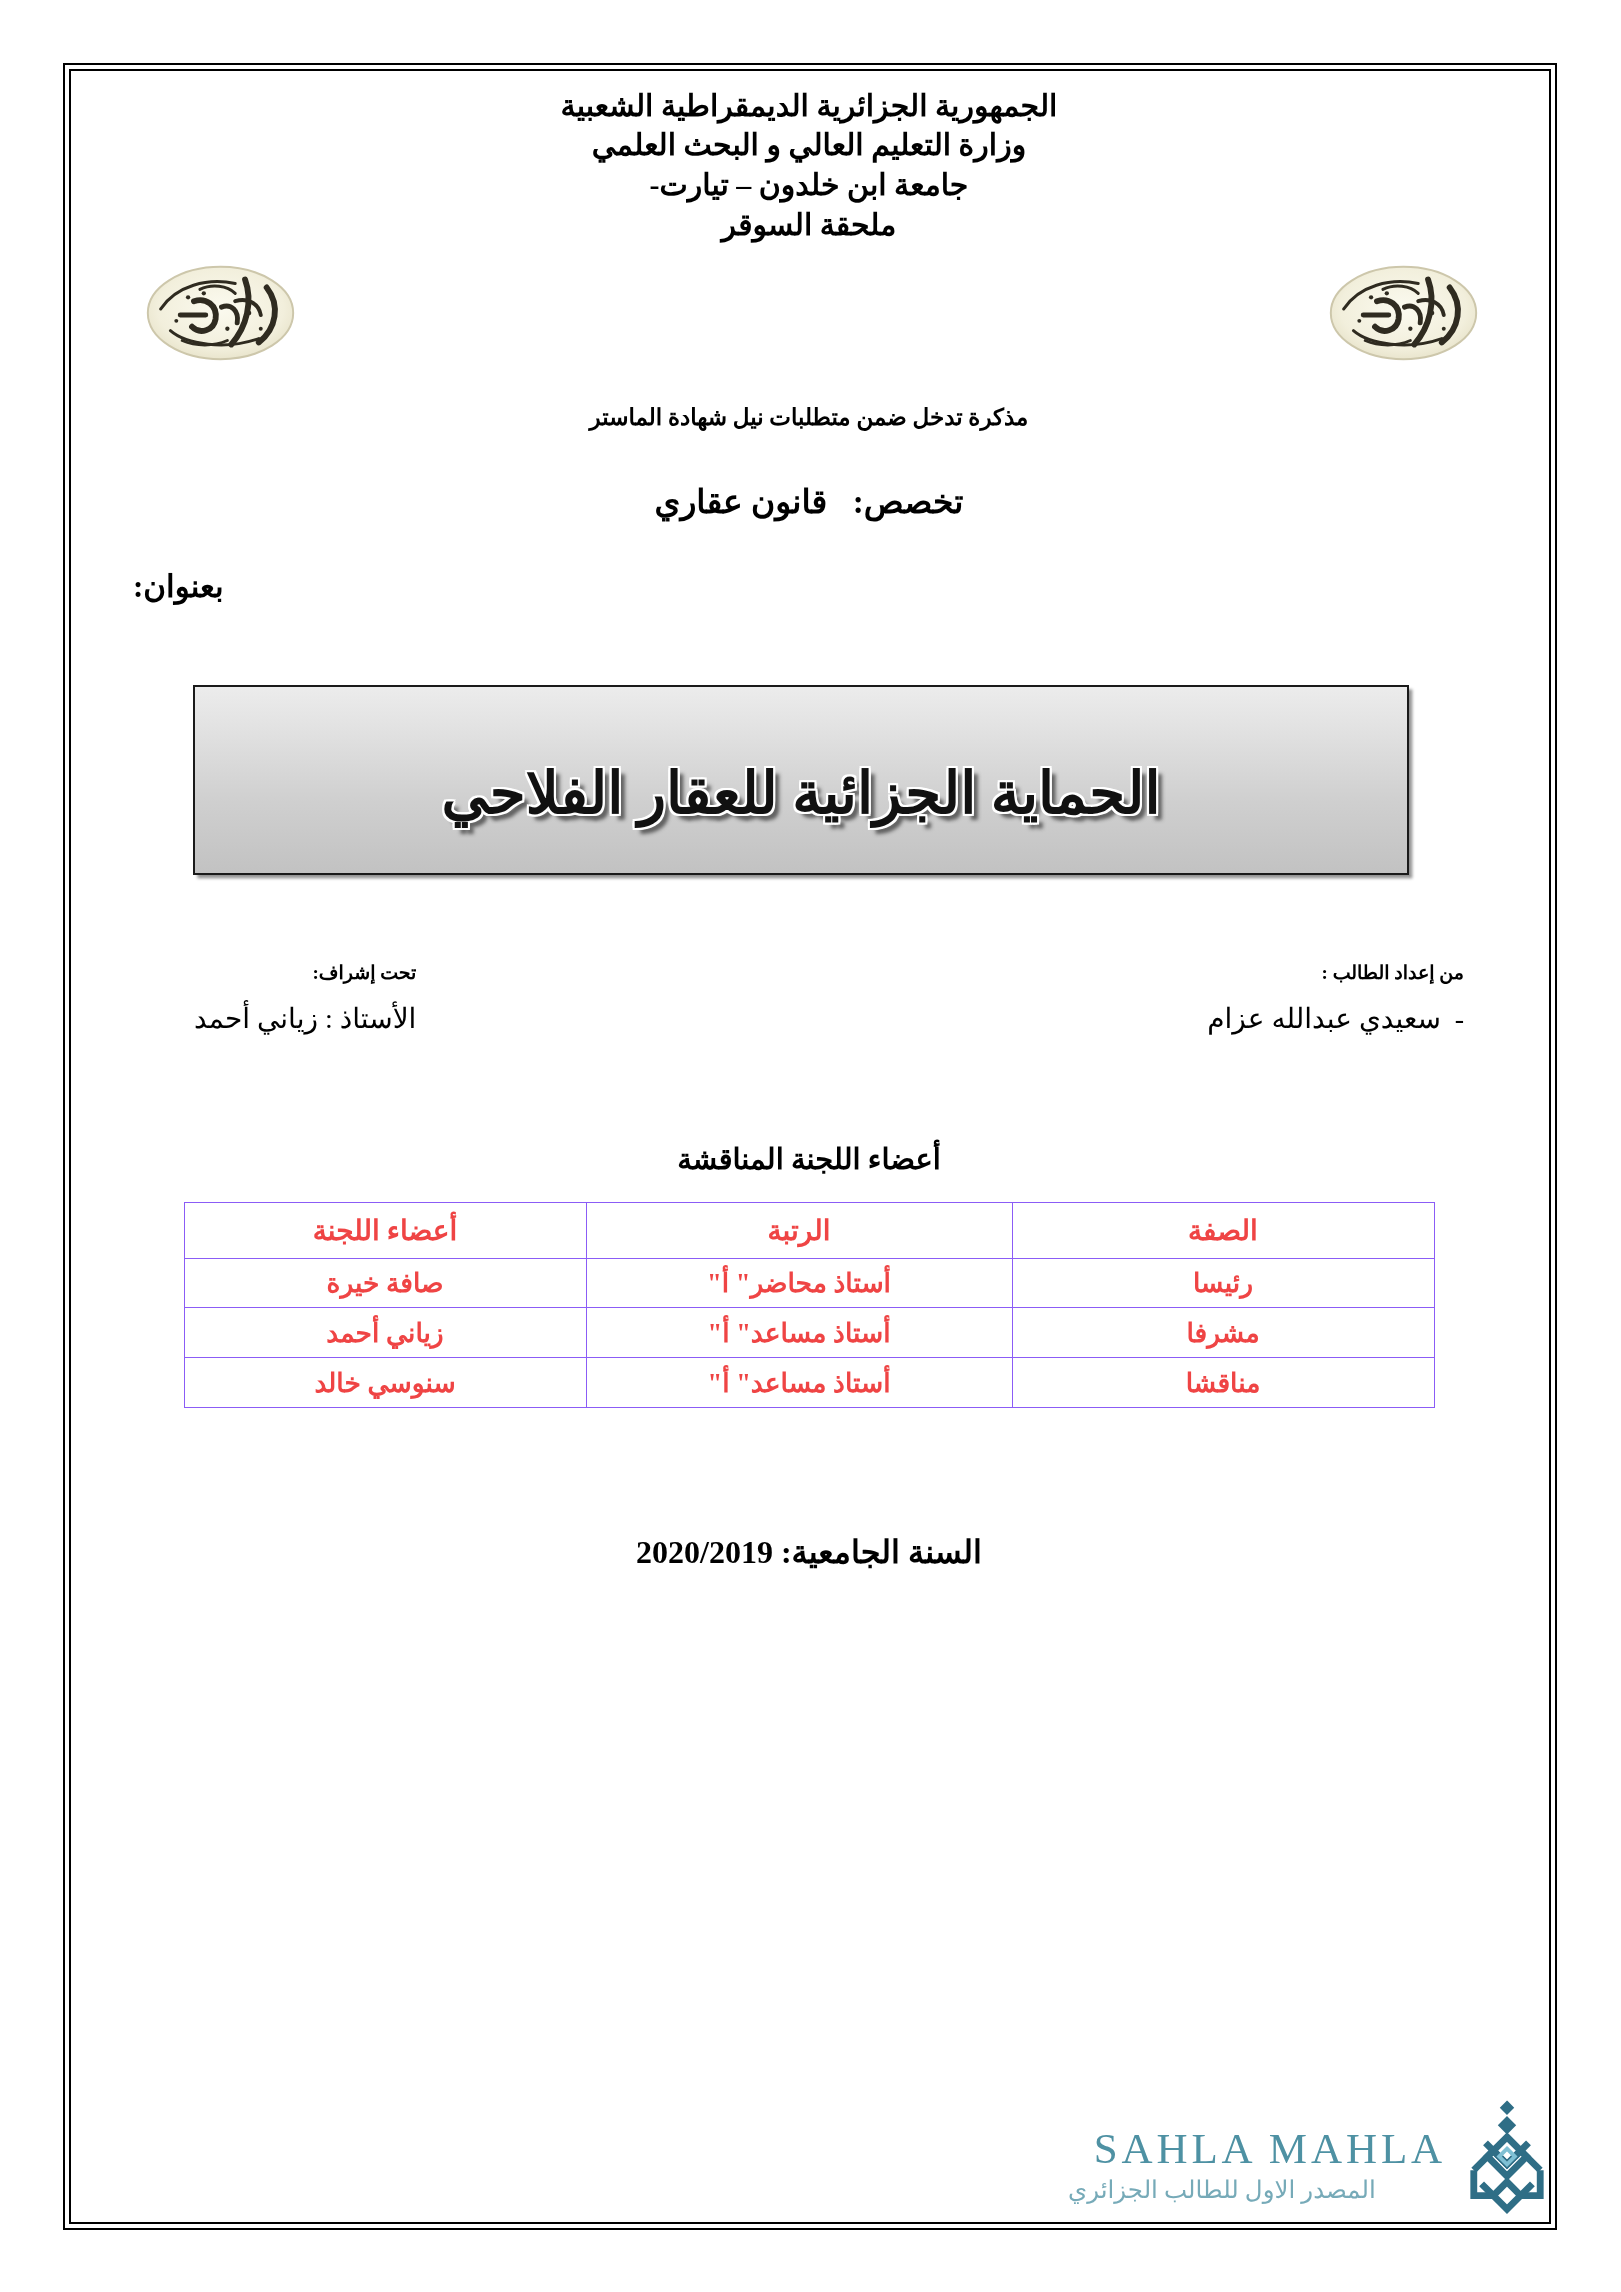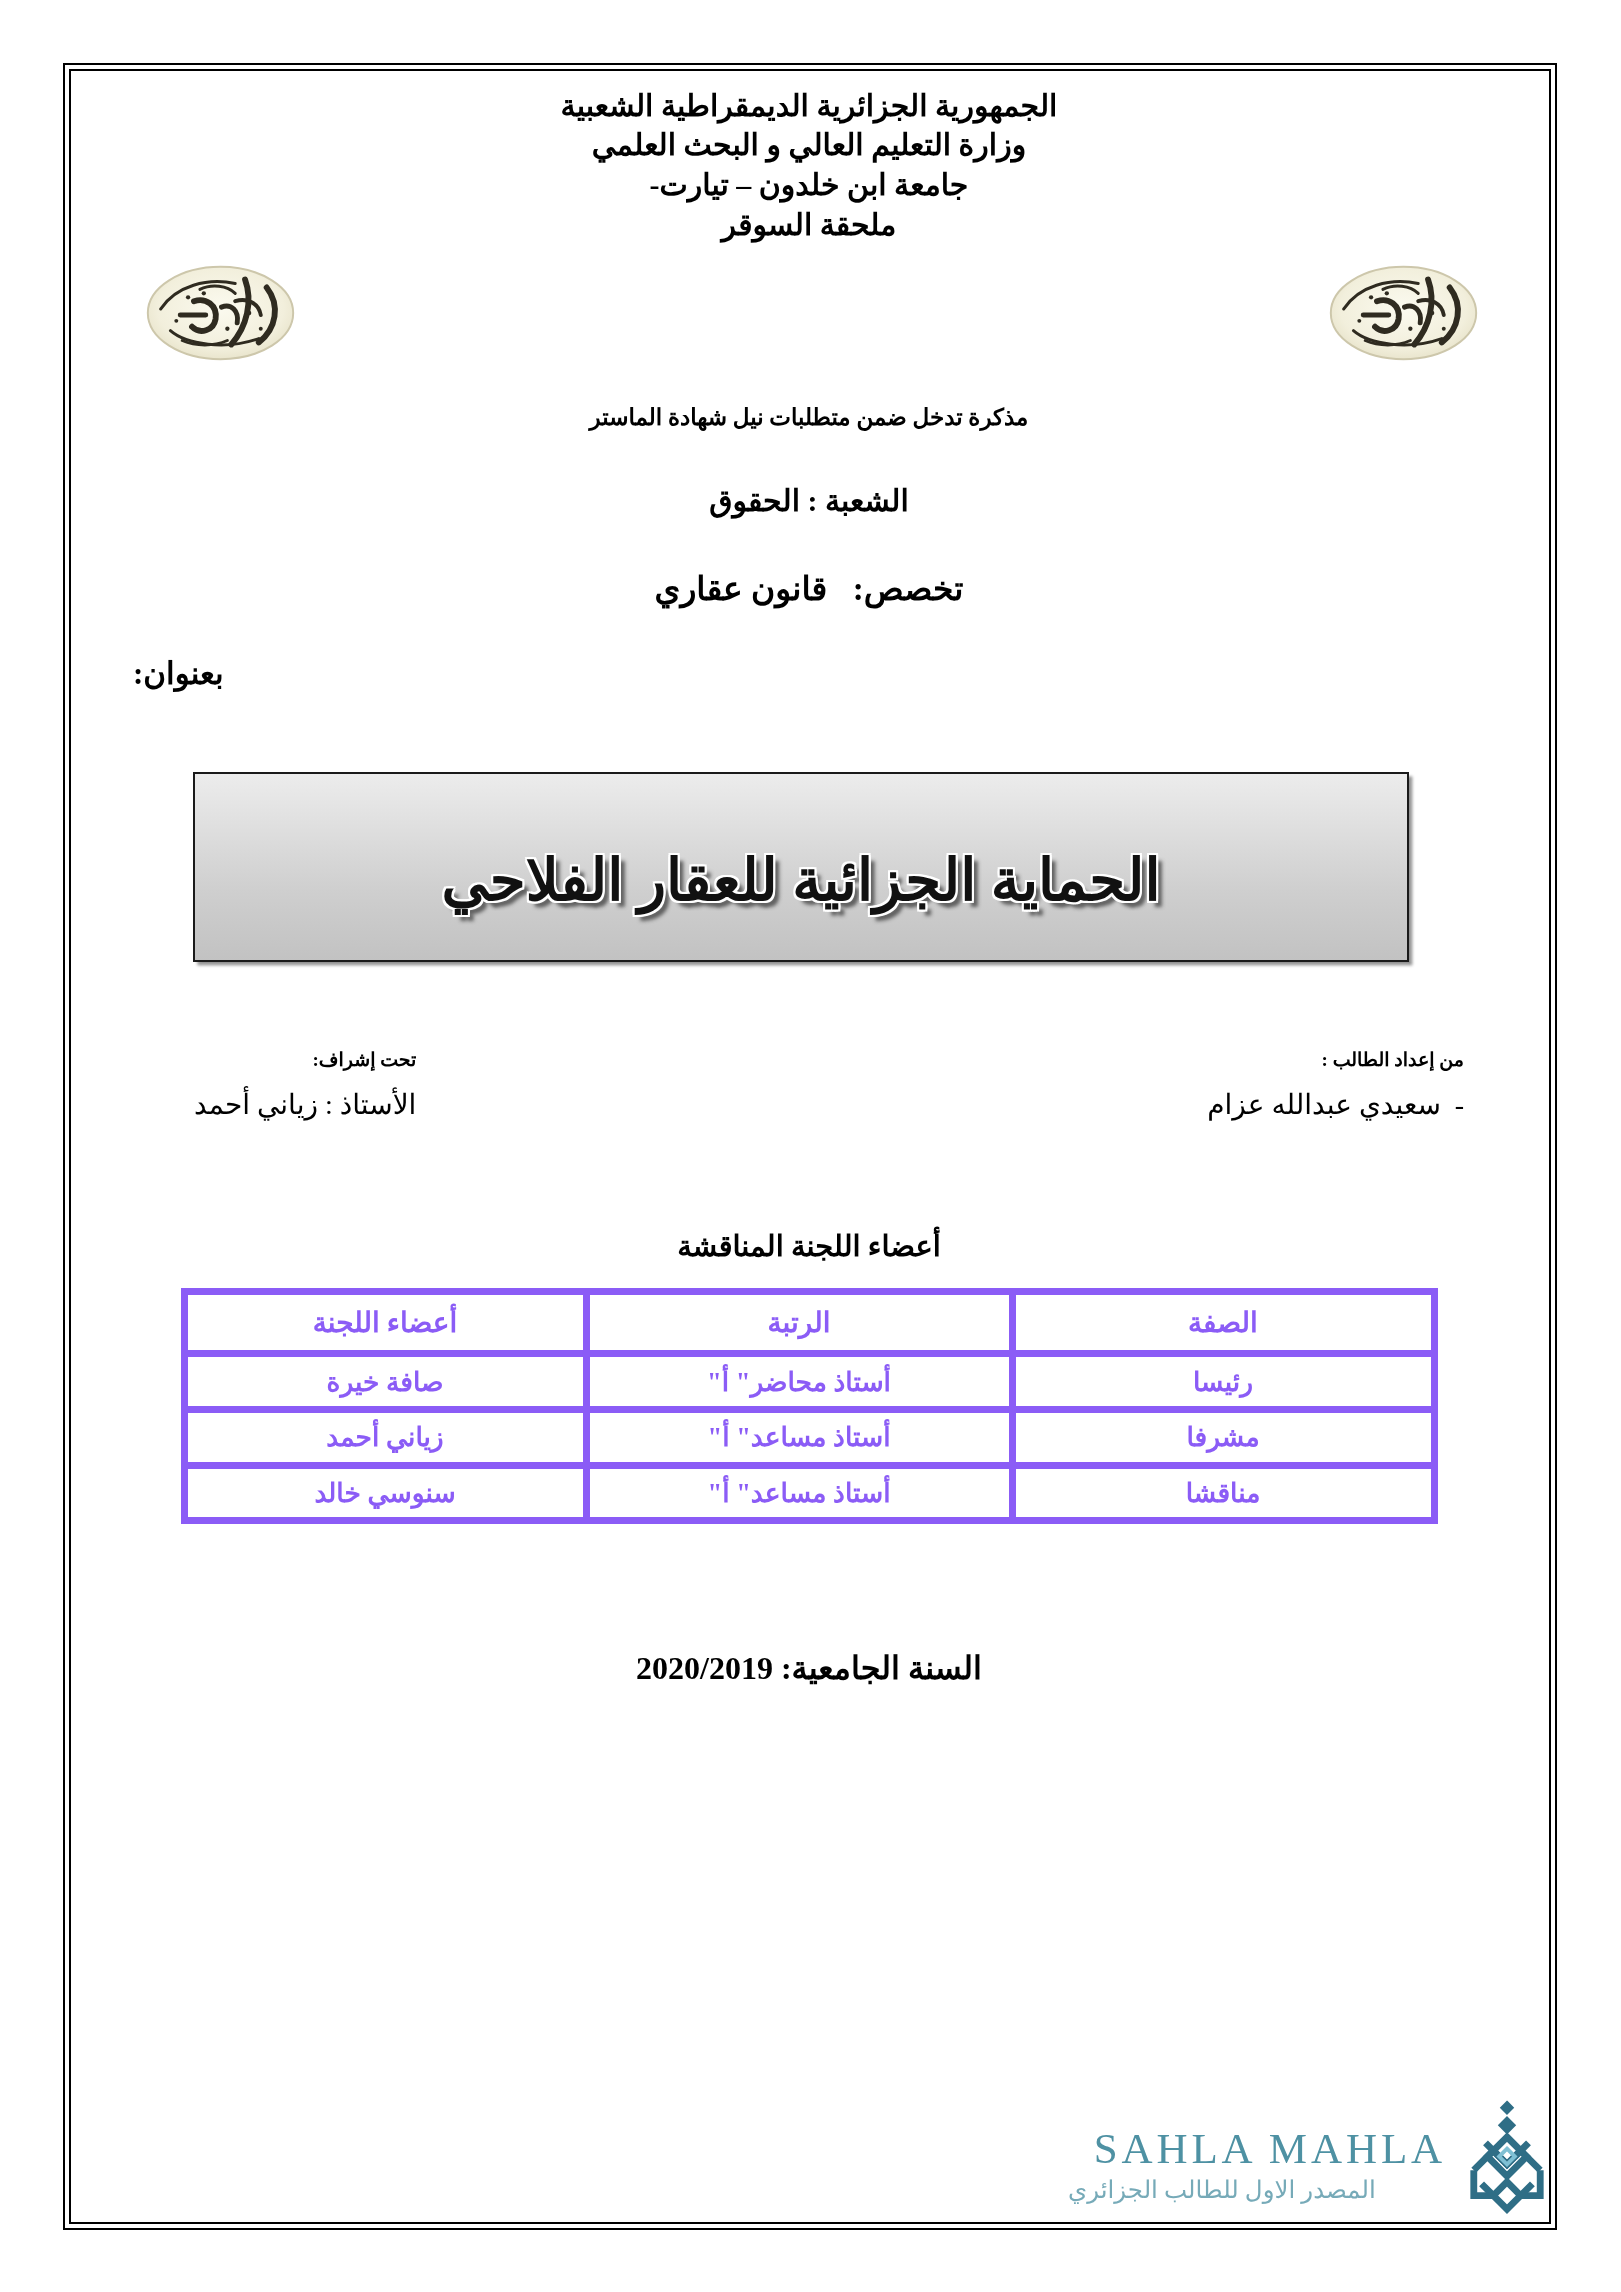--- a/index.html
+++ b/index.html
@@ -178,23 +178,23 @@
   }
 
   table.jury-table {
     border-collapse: collapse;
     width: 1251px;
     margin: 0 auto;
     table-layout: fixed;
   }
   table.jury-table th,
   table.jury-table td {
-    border: 7px solid #8b5cf6;
+    border: 1px solid #8b5cf6;
     text-align: center;
-    color: #8b5cf6;
+    color: #ef4444;
     padding: 3.9px 5.9px;
     height: 41px;
     vertical-align: middle;
   }
   table.jury-table th {
     font-weight: bold;
     font-size: 28px;
     height: 47px;
   }
   table.jury-table td {
@@ -334,21 +334,20 @@
             <circle cx="126" cy="72" r="2"></circle>
           </g>
           <ellipse cx="85" cy="56" rx="74" ry="47" fill="none" stroke="#cdc7ab" stroke-width="2"></ellipse>
         </svg>
       </div>
 
     </div>
 
     <div class="mid-block">
       <div class="mid-line line-master">مذكرة تدخل ضمن متطلبات نيل شهادة الماستر</div>
-      <div class="mid-line line-branch">الشعبة : الحقوق</div>
       <div class="mid-line line-speciality">
         <span>تخصص:</span><span class="gap"></span><span>قانون عقاري</span>
       </div>
     </div>
 
     <div class="under-title-label">بعنوان:</div>
 
     <div class="title-panel-wrap">
       <div class="title-panel">
         <div class="title-text">الحماية الجزائية للعقار الفلاحي</div>

